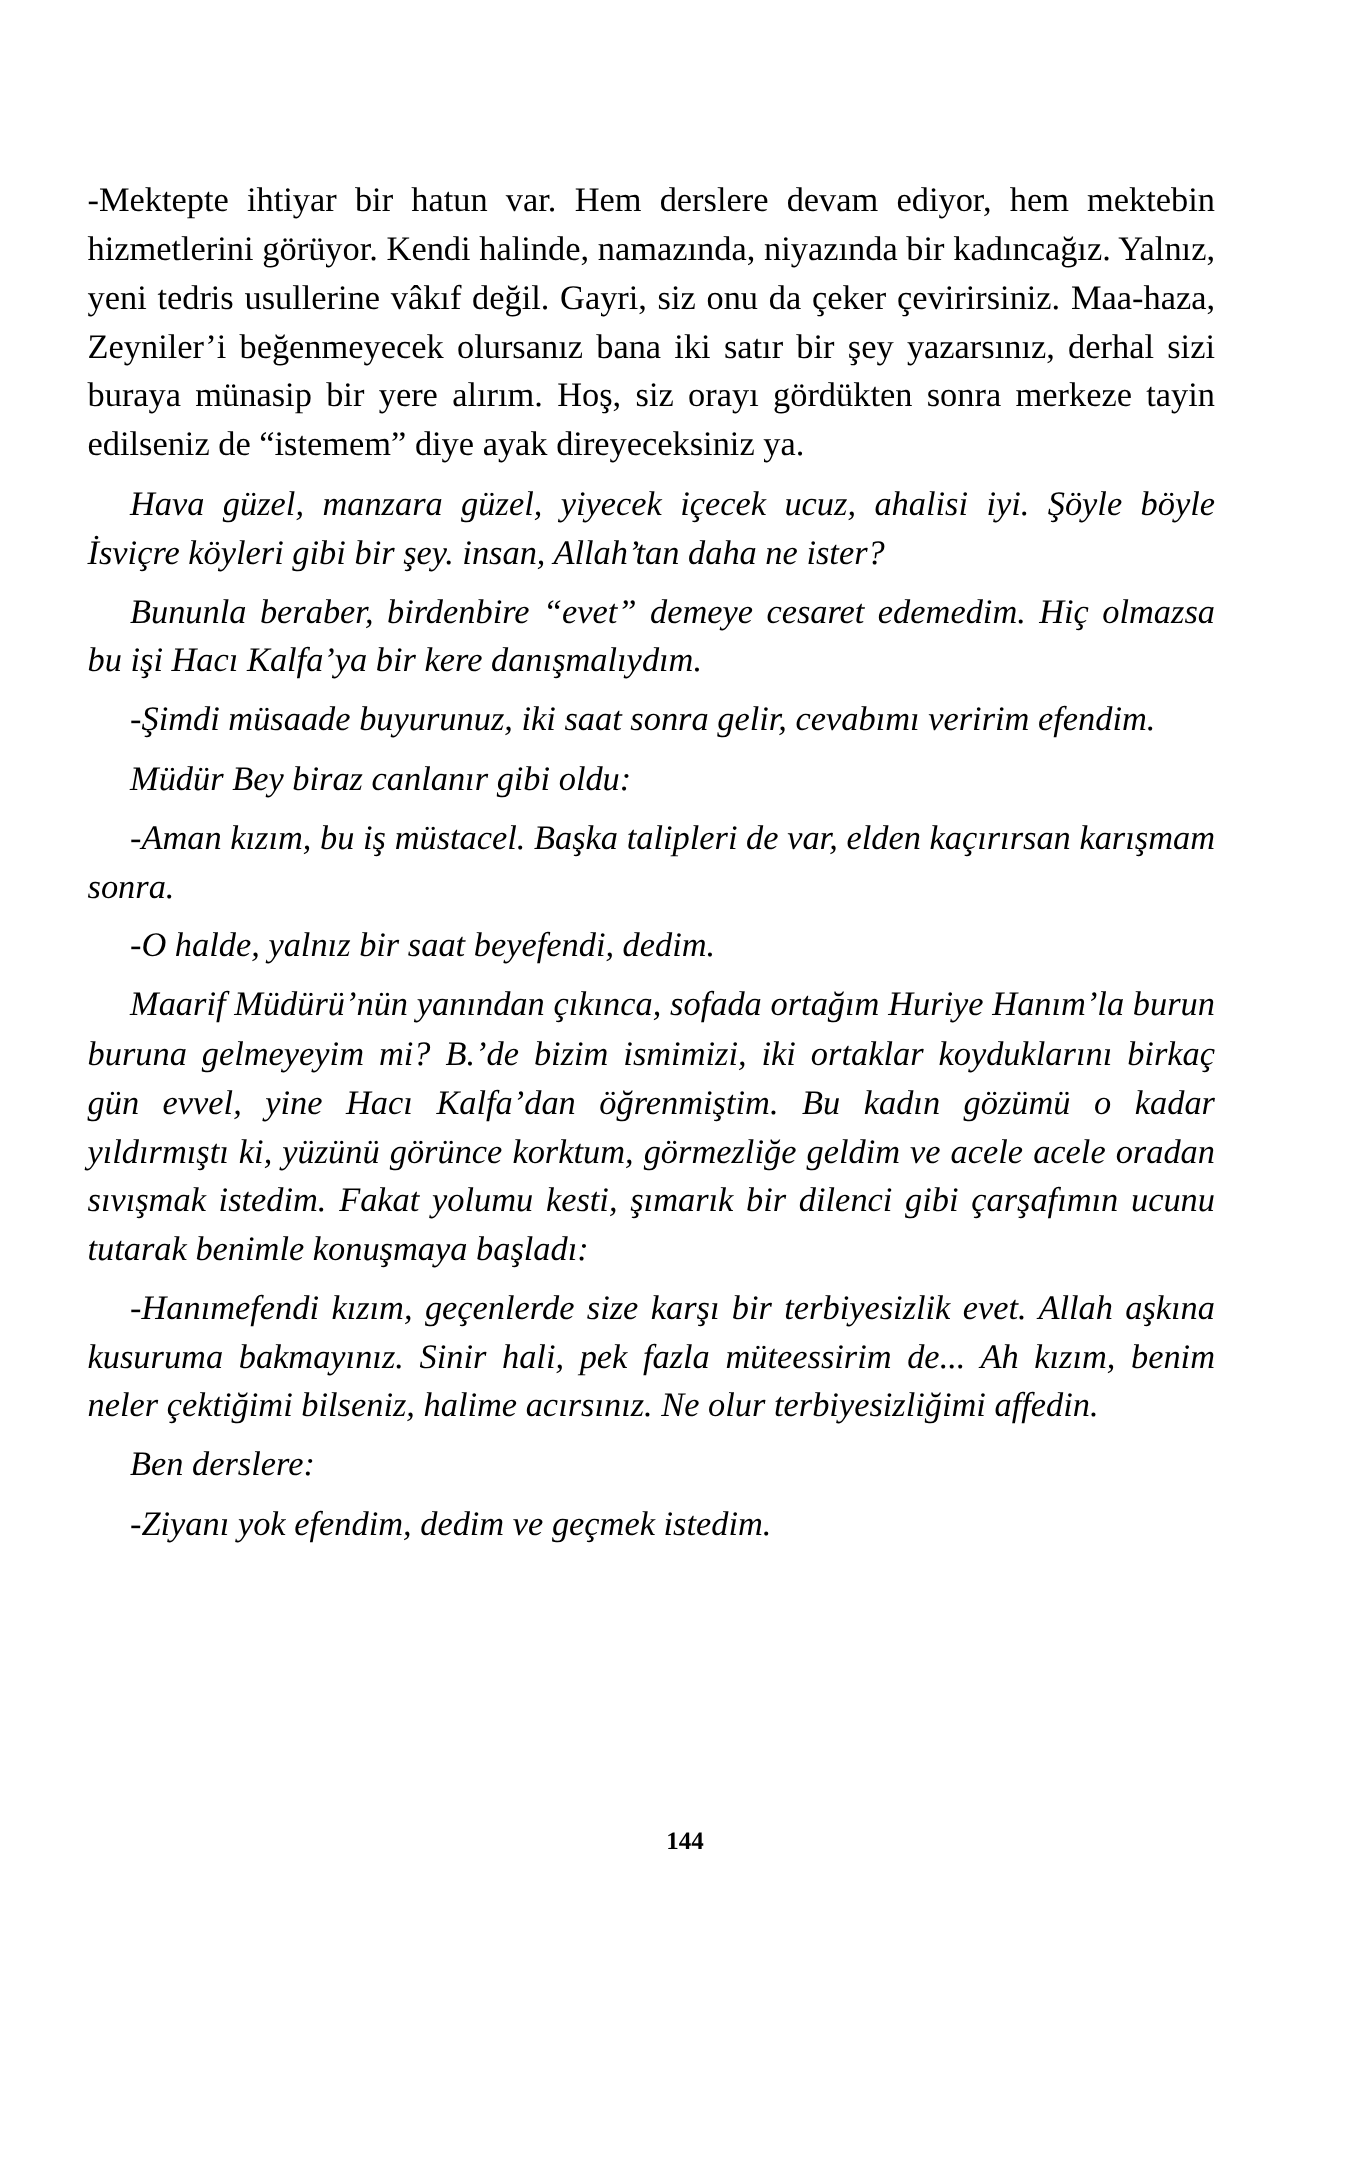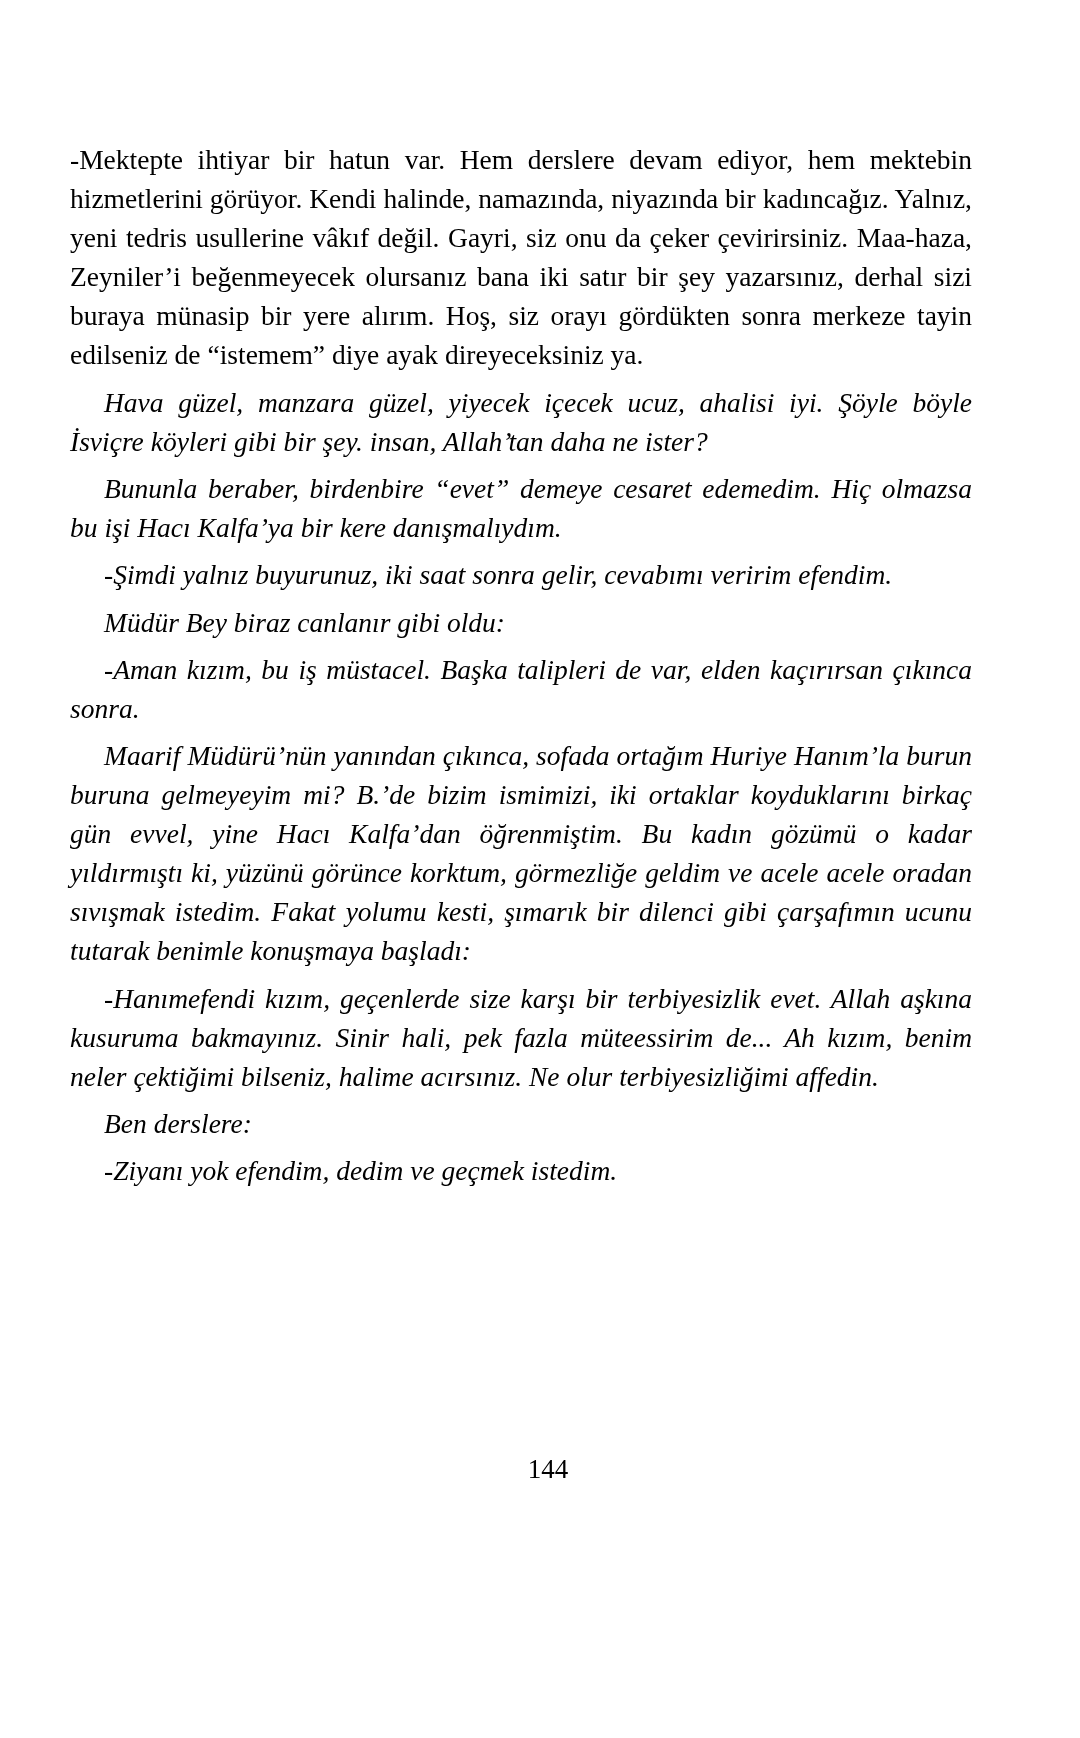--- a/index.html
+++ b/index.html
@@ -37,34 +37,36 @@
   }
   .p-noindent {
     text-indent: 0;
   }
   .page-number {
     position: absolute;
     left: 16px;
     right: 0;
     bottom: 75px;
     text-align: center;
-    font-size: 27px;
+    font-size: 20px;
     font-family: "Liberation Serif", "DejaVu Serif", serif;
+    font-weight: bold;
   }
 </style>
 </head>
 <body>
 
 <div class="page">
   <div class="body-text" id="body-text">
       <p class="p-noindent">-Mektepte ihtiyar bir hatun var. Hem derslere devam ediyor, hem mektebin hizmetlerini görüyor. Kendi halinde, namazında, niyazında bir kadıncağız. Yalnız, yeni tedris usullerine vâkıf değil. Gayri, siz onu da çeker çevirirsiniz. Maa-haza, Zeyniler’i beğenmeyecek olursanız bana iki satır bir şey yazarsınız, derhal sizi buraya münasip bir yere alırım. Hoş, siz orayı gördükten sonra merkeze tayin edilseniz de “istemem” diye ayak direyeceksiniz ya.</p>
       <p class="p-indent">Hava güzel, manzara güzel, yiyecek içecek ucuz, ahalisi iyi. Şöyle böyle İsviçre köyleri gibi bir şey. insan, Allah’tan daha ne ister?</p>
       <p class="p-indent">Bununla beraber, birdenbire “evet” demeye cesaret edemedim. Hiç olmazsa bu işi Hacı Kalfa’ya bir kere danışmalıydım.</p>
-      <p class="p-indent">-Şimdi yalnız buyurunuz, iki saat sonra gelir, cevabımı veririm efendim.</p>
+      <p class="p-indent">-Şimdi müsaade buyurunuz, iki saat sonra gelir, cevabımı veririm efendim.</p>
       <p class="p-indent">Müdür Bey biraz canlanır gibi oldu:</p>
-      <p class="p-indent">-Aman kızım, bu iş müstacel. Başka talipleri de var, elden kaçırırsan çıkınca sonra.</p>
+      <p class="p-indent">-Aman kızım, bu iş müstacel. Başka talipleri de var, elden kaçırırsan karışmam sonra.</p>
+      <p class="p-indent">-O halde, yalnız bir saat beyefendi, dedim.</p>
       <p class="p-indent">Maarif Müdürü’nün yanından çıkınca, sofada ortağım Huriye Hanım’la burun buruna gelmeyeyim mi? B.’de bizim ismimizi, iki ortaklar koyduklarını birkaç gün evvel, yine Hacı Kalfa’dan öğrenmiştim. Bu kadın gözümü o kadar yıldırmıştı ki, yüzünü görünce korktum, görmezliğe geldim ve acele acele oradan sıvışmak istedim. Fakat yolumu kesti, şımarık bir dilenci gibi çarşafımın ucunu tutarak benimle konuşmaya başladı:</p>
       <p class="p-indent">-Hanımefendi kızım, geçenlerde size karşı bir terbiyesizlik evet. Allah aşkına kusuruma bakmayınız. Sinir hali, pek fazla müteessirim de... Ah kızım, benim neler çektiğimi bilseniz, halime acırsınız. Ne olur terbiyesizliğimi affedin.</p>
       <p class="p-indent">Ben derslere:</p>
       <p class="p-indent">-Ziyanı yok efendim, dedim ve geçmek istedim.</p>
     </div>
   <div class="page-number">144</div>
 </div>
 
 </body></html>

